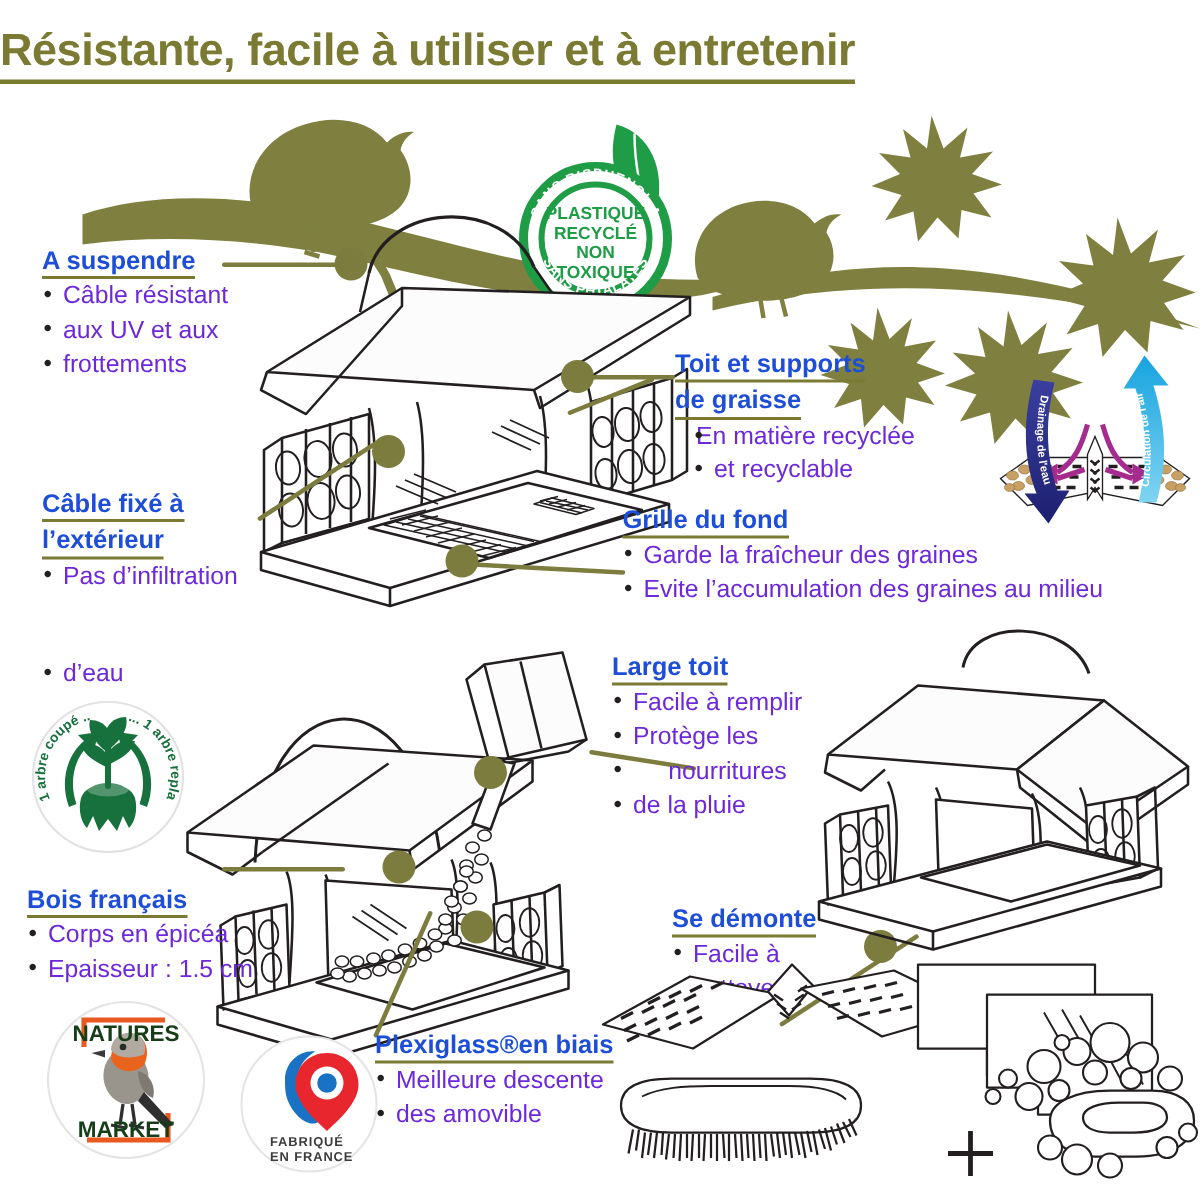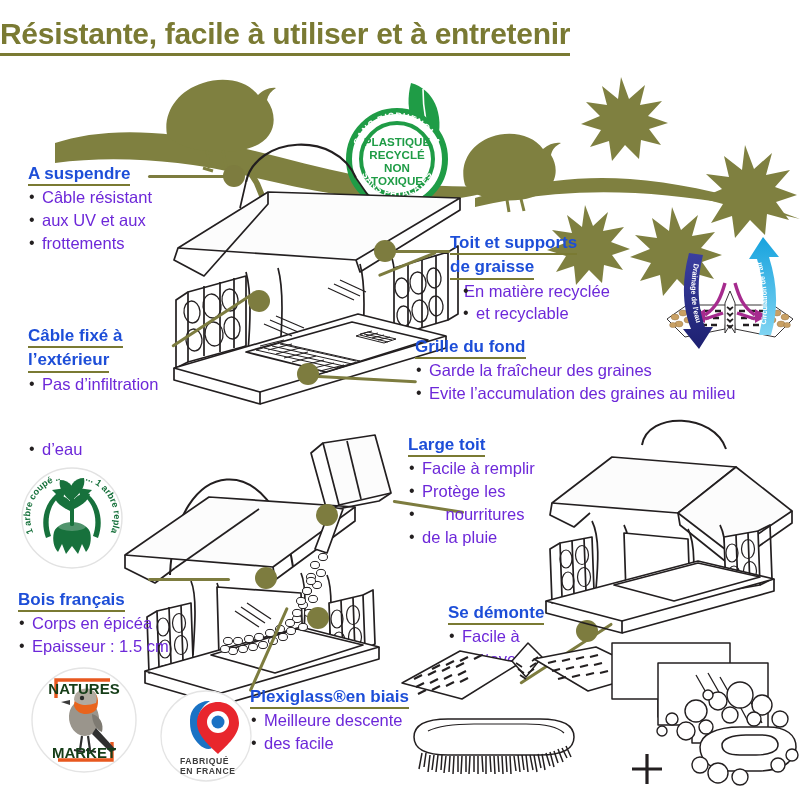--- a/index.html
+++ b/index.html
@@ -519,21 +519,21 @@
     </ul>
   </div>
 
   <div class="callout" style="left:250px;top:686px;width:220px;">
     <div class="c-head">
       <i>Plexiglass®en biais</i>
     </div>
     <ul class="c-list">
       <li>Meilleure descente</li>
       <li style="padding-left:14px;">
-        <span>des facile</span>
+        <span>des amovible</span>
       </li>
     </ul>
   </div>
 
   <div class="callout" style="left:448px;top:602px;width:120px;">
     <div class="c-head">
       <i>Se démonte</i>
     </div>
     <ul class="c-list">
       <li>Facile à</li>

